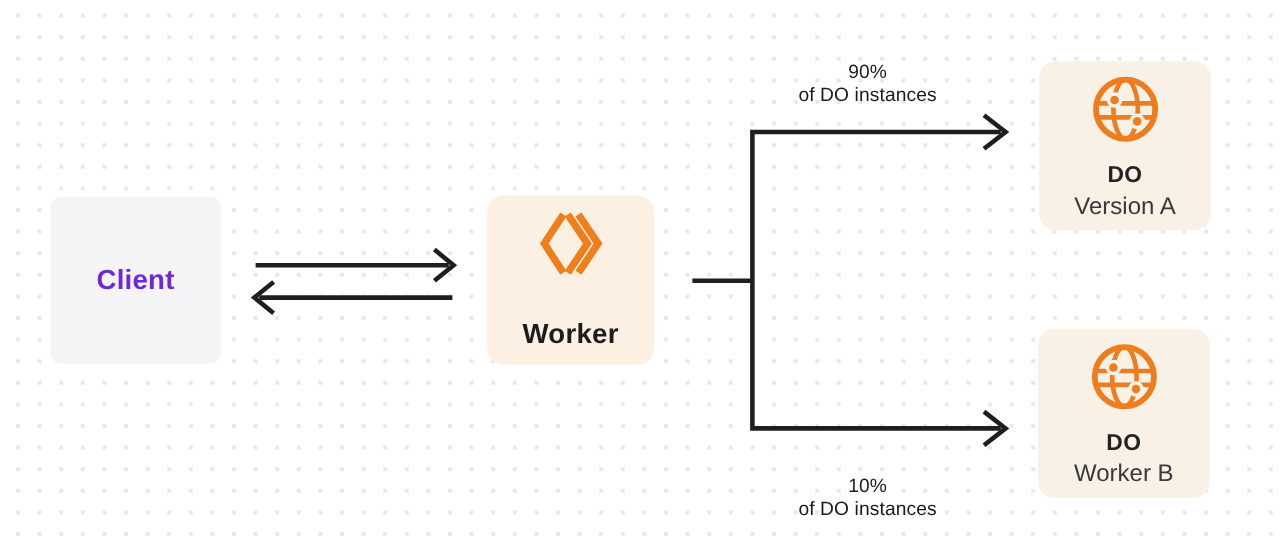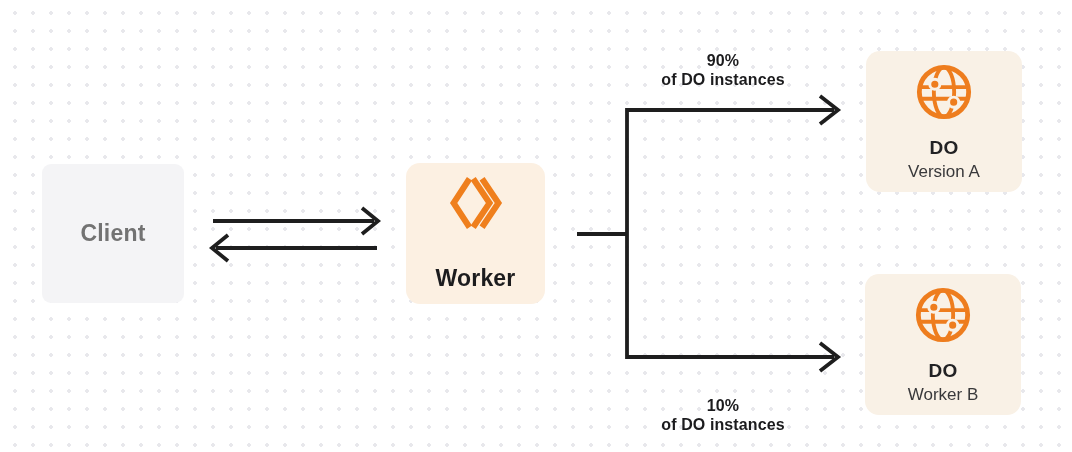--- a/index.html
+++ b/index.html
@@ -17,48 +17,48 @@
     position:absolute;
     display:flex;flex-direction:column;
     align-items:center;justify-content:center;
     box-sizing:border-box;
   }
   .node-client{
     left:42px;top:164px;width:142px;height:139px;
     background:#f4f4f6;border-radius:9px;
   }
   .node-client .label{
-    font-size:23px;font-weight:700;color:#737373;letter-spacing:.2px;
+    font-size:23px;font-weight:700;color:#6d28d9;letter-spacing:.2px;
   }
   .node-worker{
     left:406px;top:163px;width:139px;height:141px;
     background:#fcf0e2;border-radius:14px;gap:34px;
   }
   .node-worker .label{
     font-size:23px;font-weight:700;color:#1c1c1e;letter-spacing:.2px;
   }
   .node-do{
-    width:156px;height:141px;
+    width:143px;height:141px;
     background:#f9f1e6;border-radius:14px;
     padding-top:2px;
   }
   .node-do-a{left:866px;top:51px;}
   .node-do-b{left:865px;top:274px;}
   .node-do .title{
     margin-top:16px;
     font-size:19px;font-weight:700;color:#222224;letter-spacing:.3px;
   }
   .node-do .subtitle{
     margin-top:3px;
-    font-size:17px;font-weight:400;color:#39393b;
+    font-size:20px;font-weight:400;color:#39393b;
   }
   .branch-label{
     position:absolute;left:625px;width:196px;
     text-align:center;
-    font-size:16px;font-weight:700;color:#1b1b1d;
+    font-size:16px;font-weight:400;color:#1b1b1d;
     line-height:19px;letter-spacing:.1px;
   }
   .branch-label-top{top:51px;}
   .branch-label-bottom{top:372px;margin-top:24px;}
   #edges{position:absolute;left:0;top:0;pointer-events:none;}
   .icon-wrap{display:flex;align-items:center;justify-content:center;}
 </style>
 </head>
 <body>
 

